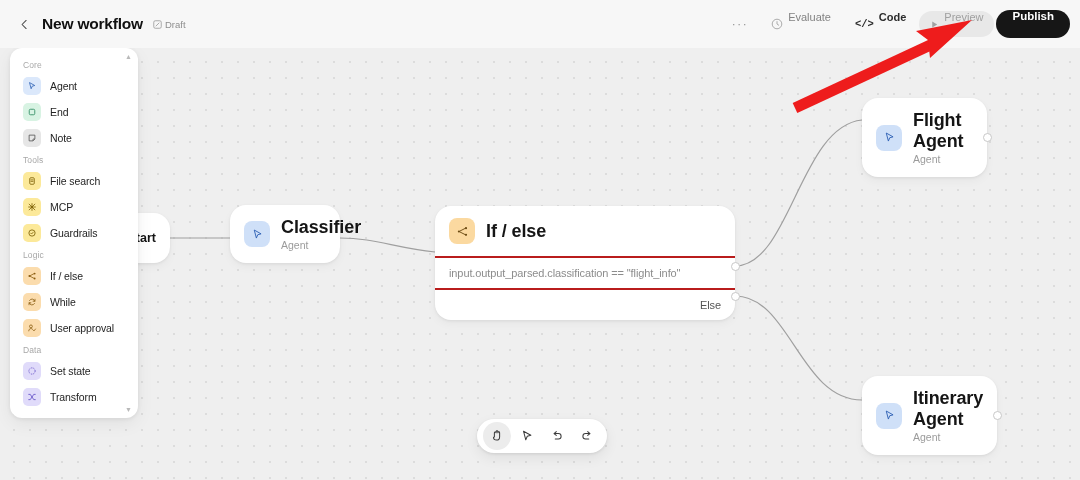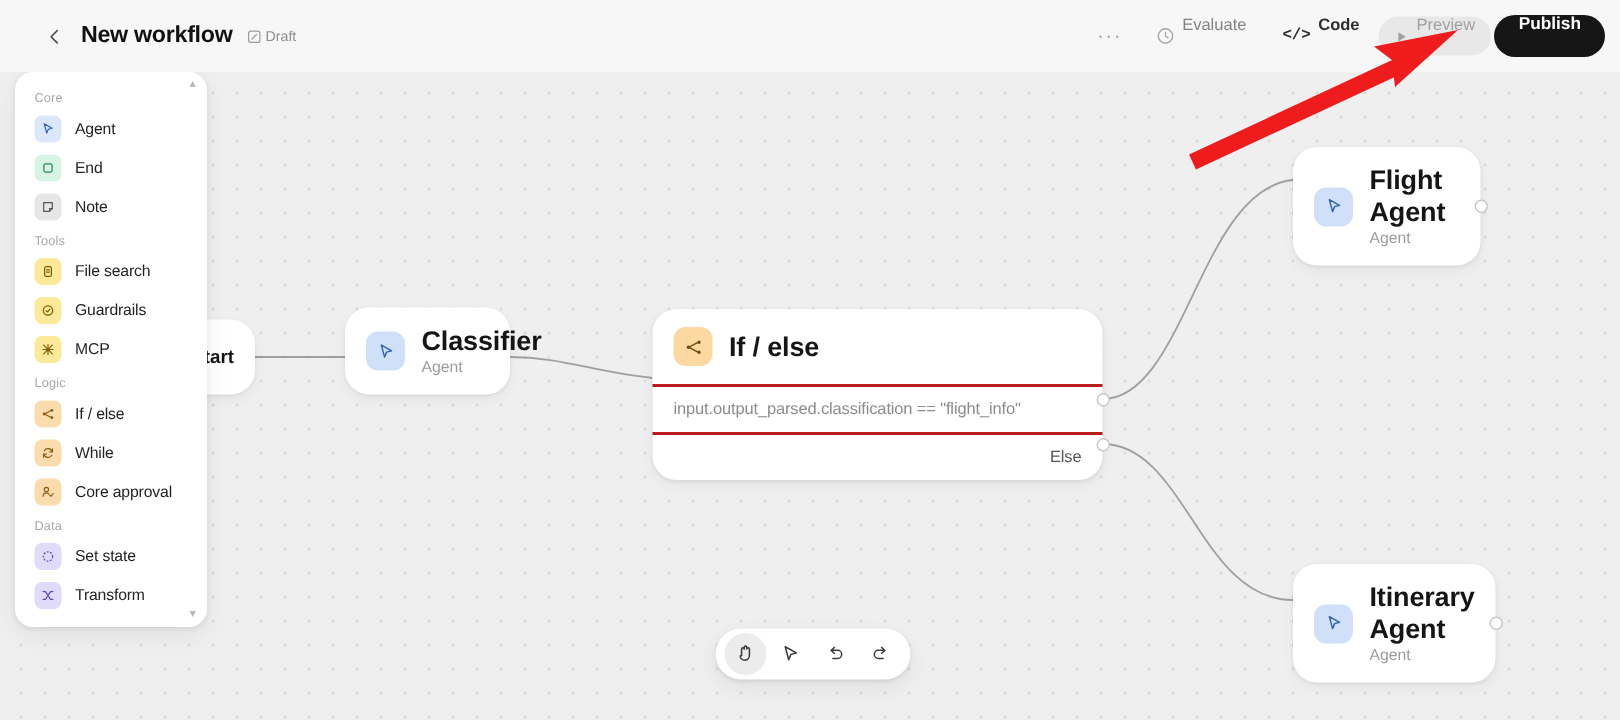--- a/index.html
+++ b/index.html
@@ -19,21 +19,21 @@
   
   #topbar {
     position: absolute; left: 0; top: 0;
     width: 1080px; height: 48px;
     background: #f7f7f7;
     display: flex; align-items: center;
     z-index: 40;
   }
   #topbar-left {
     display: flex; align-items: center; gap: 10px;
-    padding-left: 28px;
+    padding-left: 16px;
   }
   .back-chevron {
     width: 16px; height: 16px;
     display: flex; align-items: center; justify-content: center;
     color: #444; cursor: pointer;
   }
   #wf-title {
     font-size: 15.5px; font-weight: 700; color: #111;
     letter-spacing: -0.2px;
   }
@@ -387,33 +387,33 @@
         <svg width="10" height="10" viewBox="0 0 16 16" fill="none">
           <rect x="4.4" y="2.8" width="7.2" height="10.4" rx="1.6" stroke="#7a5c00" stroke-width="1.3" fill="none"></rect>
           <path d="M6.4 6.2 H9.6 M6.4 8.6 H9.6" stroke="#7a5c00" stroke-width="1.2" stroke-linecap="round"></path>
         </svg>
       </span>
       <span class="pal-label">File search</span>
     </div>
     <div class="pal-item">
       <span class="pal-ico ic-yellow">
         <svg width="10" height="10" viewBox="0 0 16 16" fill="none">
+          <path d="M3.4 3.4 L12.6 12.6 M12.6 3.4 L3.4 12.6 M8 2.6 V13.4 M2.6 8 H13.4" stroke="#7a5c00" stroke-width="1.25" stroke-linecap="round"></path>
+        </svg>
+      </span>
+      <span class="pal-label">MCP</span>
+    </div>
+    <div class="pal-item">
+      <span class="pal-ico ic-yellow">
+        <svg width="10" height="10" viewBox="0 0 16 16" fill="none">
           <circle cx="8" cy="8" r="5" stroke="#7a5c00" stroke-width="1.3" fill="none"></circle>
           <path d="M5.9 8.2 L7.3 9.6 L10.1 6.6" stroke="#7a5c00" stroke-width="1.2" stroke-linecap="round" stroke-linejoin="round" fill="none"></path>
         </svg>
       </span>
       <span class="pal-label">Guardrails</span>
-    </div>
-    <div class="pal-item">
-      <span class="pal-ico ic-yellow">
-        <svg width="10" height="10" viewBox="0 0 16 16" fill="none">
-          <path d="M3.4 3.4 L12.6 12.6 M12.6 3.4 L3.4 12.6 M8 2.6 V13.4 M2.6 8 H13.4" stroke="#7a5c00" stroke-width="1.25" stroke-linecap="round"></path>
-        </svg>
-      </span>
-      <span class="pal-label">MCP</span>
     </div>
 
     <div class="pal-group-label">Logic</div>
     <div class="pal-item">
       <span class="pal-ico ic-orange">
         <svg width="10" height="10" viewBox="0 0 16 16" fill="none">
           <circle cx="3.8" cy="8" r="1.5" fill="#8a5c10"></circle>
           <circle cx="12.2" cy="4.1" r="1.5" fill="#8a5c10"></circle>
           <circle cx="12.2" cy="11.9" r="1.5" fill="#8a5c10"></circle>
           <path d="M5.1 7.4 L10.9 4.5 M5.1 8.6 L10.9 11.5" stroke="#8a5c10" stroke-width="1.25" stroke-linecap="round"></path>
@@ -433,21 +433,21 @@
       <span class="pal-label">While</span>
     </div>
     <div class="pal-item">
       <span class="pal-ico ic-orange">
         <svg width="10" height="10" viewBox="0 0 16 16" fill="none">
           <circle cx="6.3" cy="5.4" r="2.3" stroke="#8a5c10" stroke-width="1.25" fill="none"></circle>
           <path d="M2.8 12.6 c0-2.3 1.6-3.7 3.5-3.7 1 0 1.9 .4 2.5 1" stroke="#8a5c10" stroke-width="1.25" stroke-linecap="round" fill="none"></path>
           <path d="M9.8 11.2 L11.2 12.6 L13.6 9.6" stroke="#8a5c10" stroke-width="1.25" stroke-linecap="round" stroke-linejoin="round" fill="none"></path>
         </svg>
       </span>
-      <span class="pal-label">Core approval</span>
+      <span class="pal-label">User approval</span>
     </div>
 
     <div class="pal-group-label">Data</div>
     <div class="pal-item">
       <span class="pal-ico ic-purple">
         <svg width="10" height="10" viewBox="0 0 16 16" fill="none">
           <circle cx="8" cy="8" r="5" stroke="#5b46c4" stroke-width="1.3" fill="none" stroke-dasharray="2 1.6"></circle>
         </svg>
       </span>
       <span class="pal-label">Set state</span>

